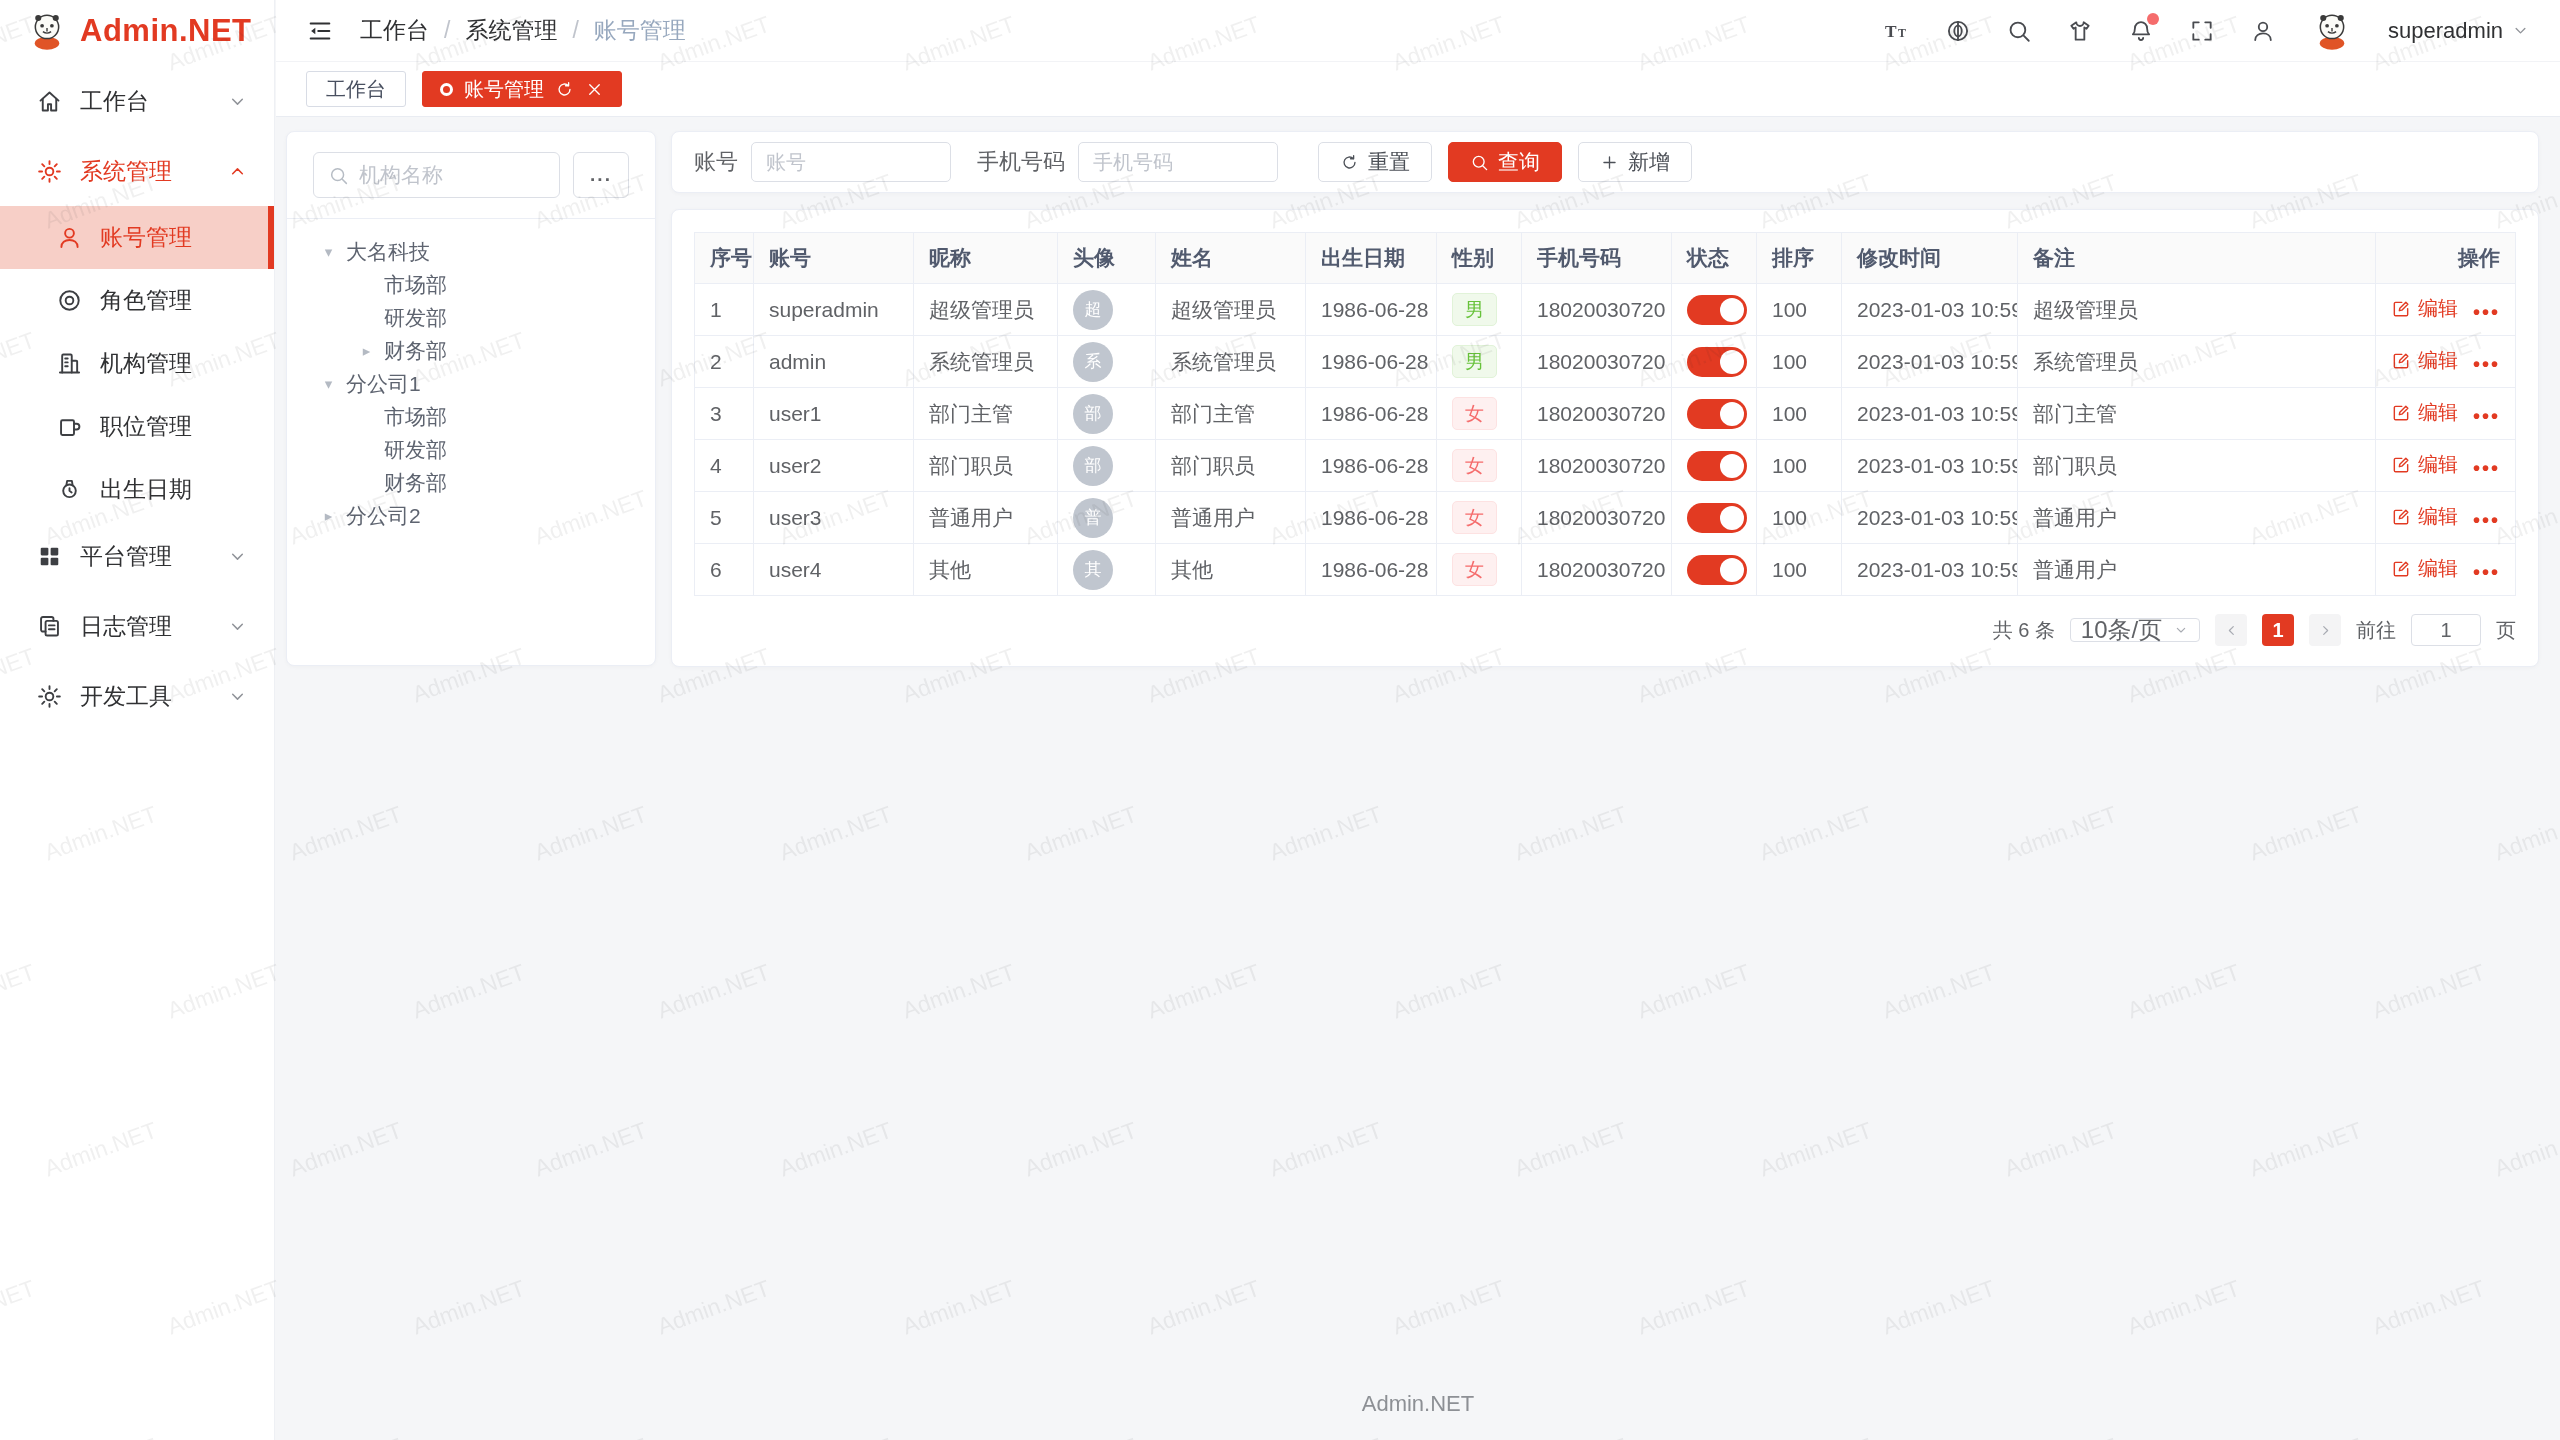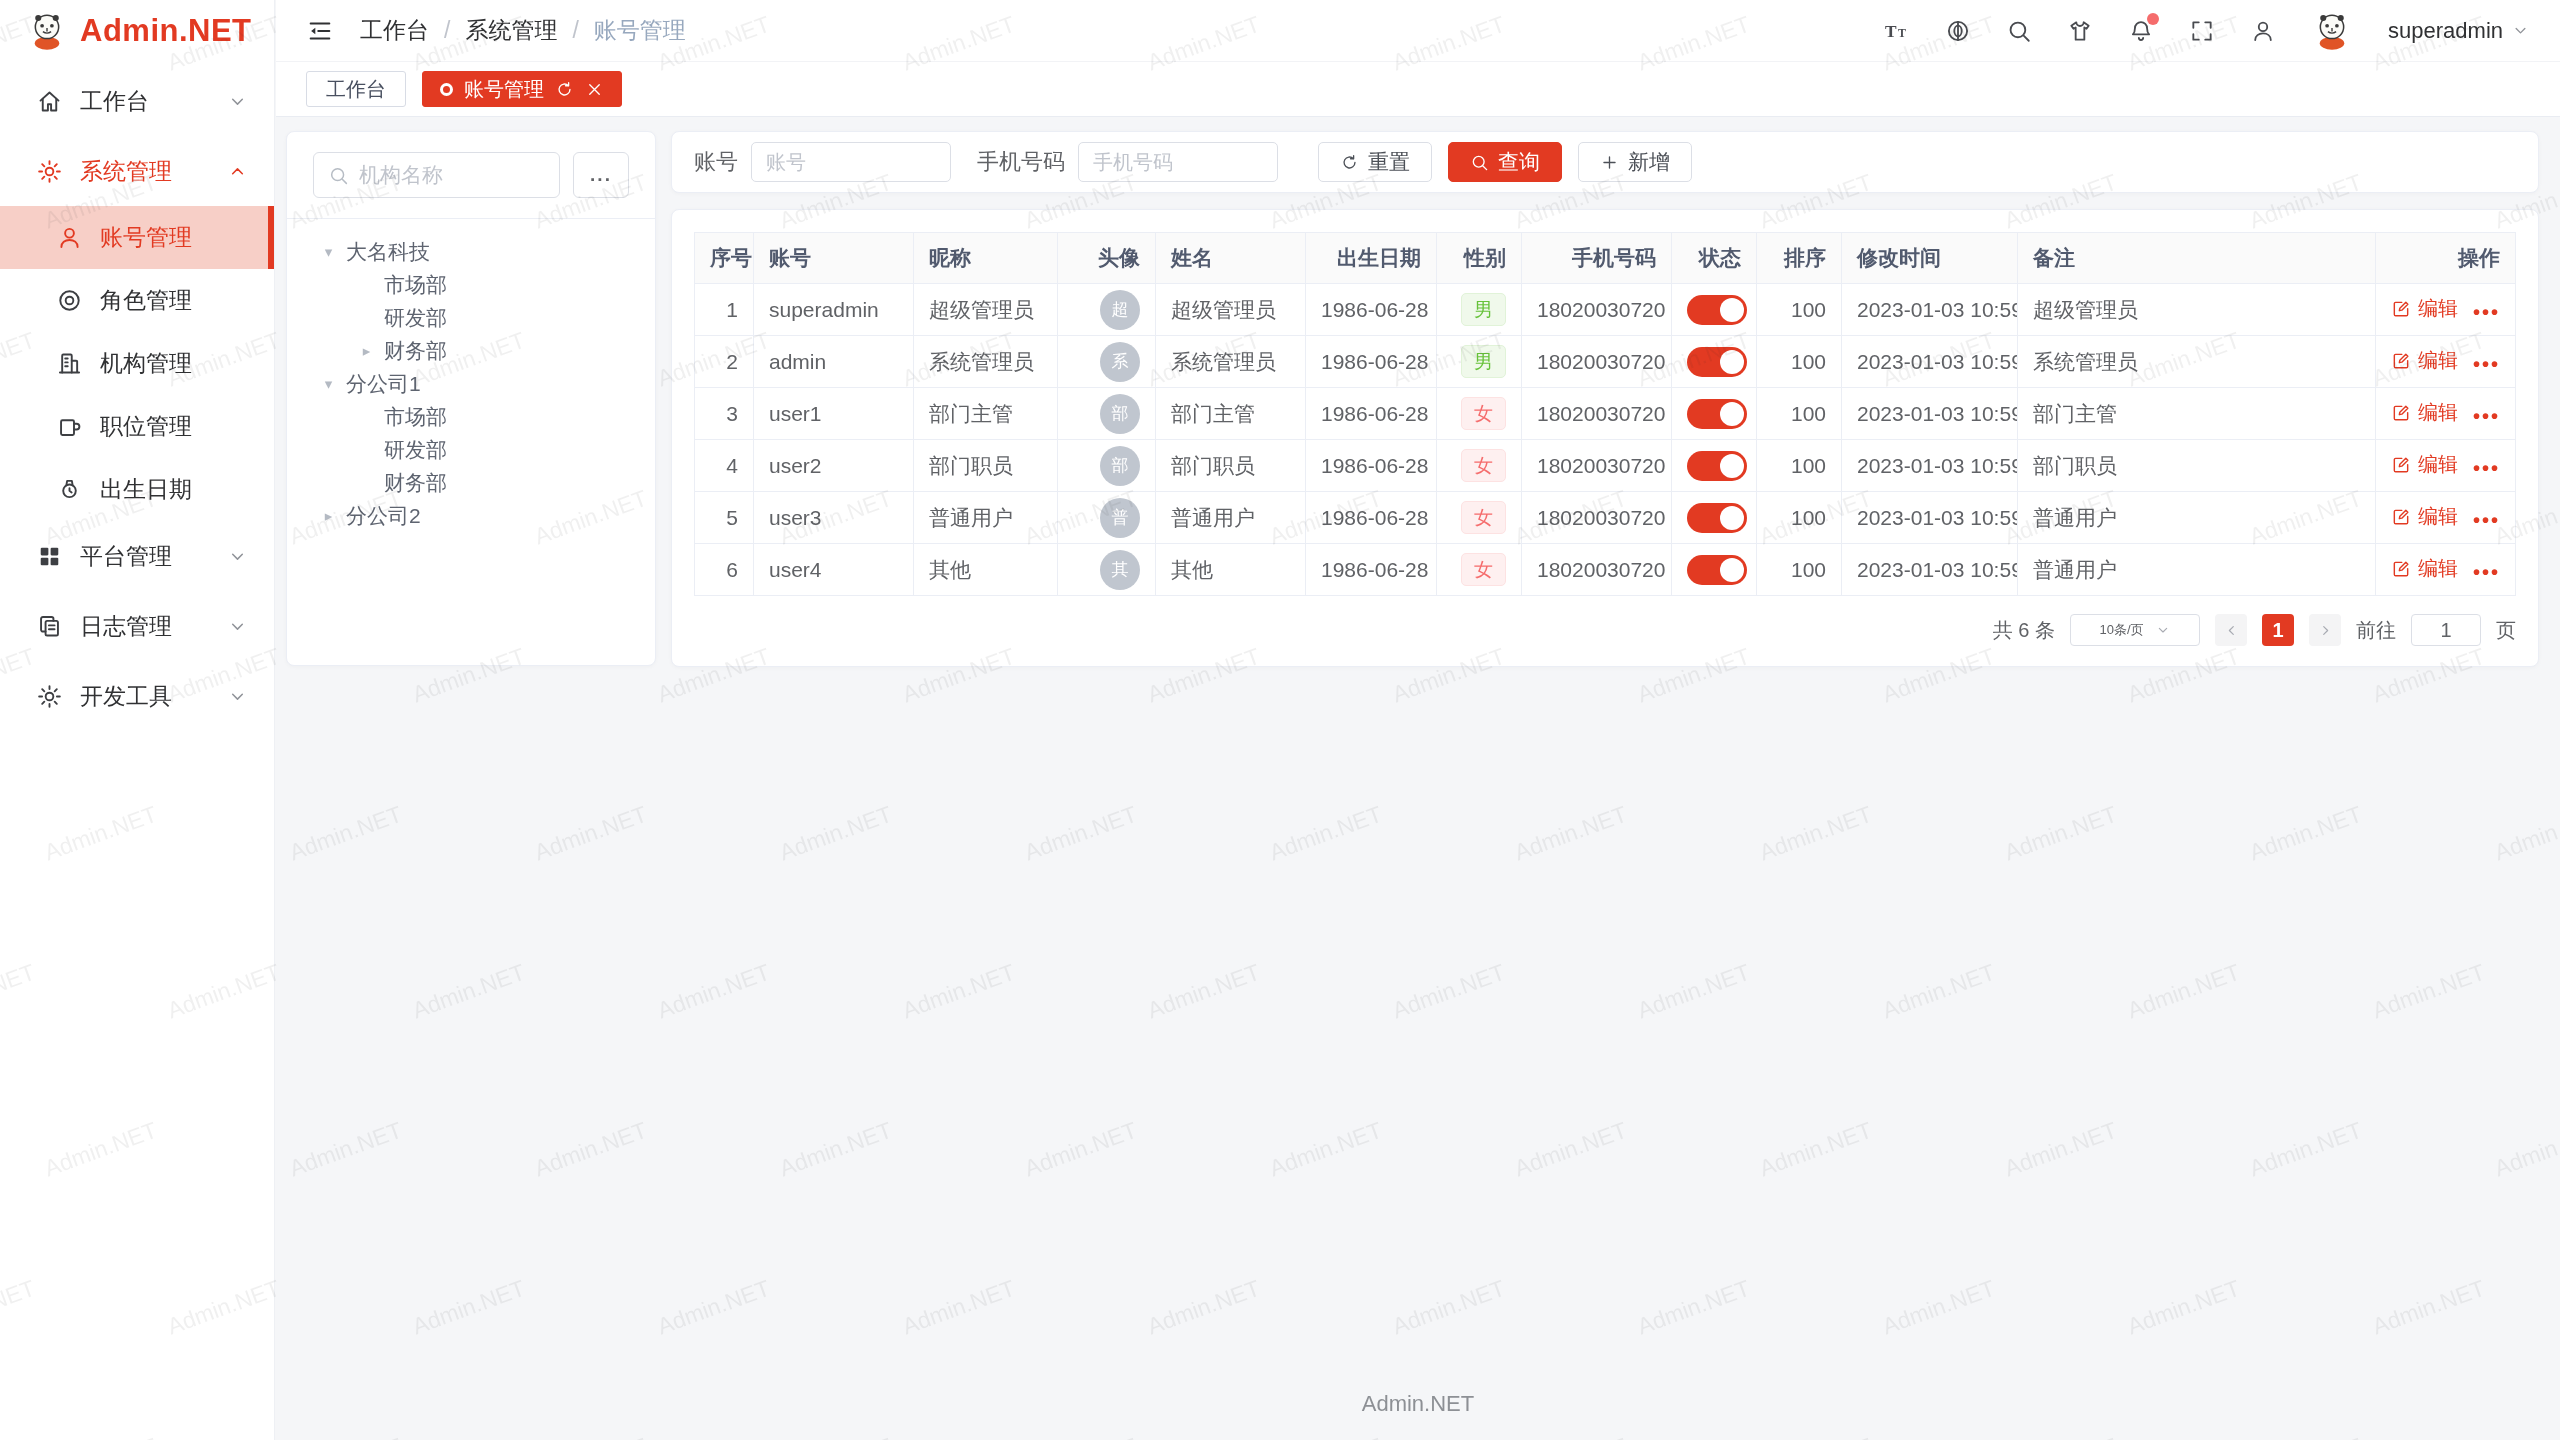--- a/index.html
+++ b/index.html
@@ -73,33 +73,33 @@
   .gap-lg{width:40px;} .gap-md{width:26px;}
   .btn{height:40px;border-radius:5px;display:inline-flex;align-items:center;gap:9px;padding:0 21px;font-size:21px;border:1px solid #dcdfe6;background:#fff;color:#4c5057;cursor:pointer;margin-right:16px;}
   .btn .b-ic{width:19px;height:19px;}
   .btn-primary{background:var(--accent);border-color:var(--accent);color:#fff;}
 
   .table-card{padding:22px 22px 20px 22px;}
   table{width:100%;border-collapse:collapse;table-layout:fixed;}
   th,td{border:1px solid var(--border);padding:0 15px;font-size:21px;overflow:hidden;white-space:nowrap;}
   th{height:51px;background:#fafafa;color:#515a6e;font-weight:600;text-align:left;}
   td{height:52px;color:var(--txt2);}
-  .c-center{text-align:right;} .c-right{text-align:right;}
+  .c-center{text-align:left;} .c-right{text-align:right;}
   .tavatar{width:40px;height:40px;border-radius:50%;background:#c0c6cf;color:#fff;display:inline-flex;align-items:center;justify-content:center;font-size:17px;}
   .tag{display:inline-block;padding:5px 12px;border-radius:5px;font-size:19px;line-height:1.15;}
   .tag.male{background:#f0f9eb;color:#67c23a;border:1px solid #e1f3d8;}
   .tag.female{background:#fef0f0;color:#f56c6c;border:1px solid #fde2e2;}
   .toggle{width:60px;height:30px;border-radius:15px;background:var(--accent);position:relative;display:inline-block;vertical-align:middle;cursor:pointer;}
   .toggle::after{content:'';position:absolute;right:3px;top:3px;width:24px;height:24px;border-radius:50%;background:#fff;}
   .op-edit{color:var(--accent);display:inline-flex;align-items:center;gap:7px;font-size:20px;cursor:pointer;}
   .op-edit .e-ic{width:20px;height:20px;}
   .op-more{color:var(--accent);margin-left:15px;letter-spacing:2px;font-weight:700;cursor:pointer;font-size:20px;}
 
   .pager{display:flex;justify-content:flex-end;align-items:center;gap:15px;margin-top:18px;font-size:20px;color:var(--txt2);}
-  .psel{width:130px;height:32px;border:1px solid #dcdfe6;border-radius:4px;display:inline-flex;align-items:center;justify-content:center;gap:11px;font-size:13px;color:var(--txt2);cursor:pointer;}
+  .psel{width:130px;height:24px;border:1px solid #dcdfe6;border-radius:4px;display:inline-flex;align-items:center;justify-content:center;gap:11px;font-size:24px;color:var(--txt2);cursor:pointer;}
   .psel .p-ic{width:16px;height:16px;color:#a8abb2;}
   .pbtn{width:32px;height:32px;background:#f4f4f5;border-radius:4px;display:inline-flex;align-items:center;justify-content:center;color:#a8abb2;cursor:pointer;}
   .pbtn .p-ic{width:17px;height:17px;}
   .pbtn.prev .p-ic{transform:rotate(90deg);} .pbtn.next .p-ic{transform:rotate(-90deg);}
   .pcur{width:32px;height:32px;background:var(--accent);color:#fff;border-radius:4px;display:inline-flex;align-items:center;justify-content:center;font-weight:700;cursor:pointer;}
   .pgoto{width:70px;height:32px;border:1px solid #dcdfe6;border-radius:4px;text-align:center;font-size:20px;color:var(--txt2);outline:none;}
 
   .footer{position:absolute;bottom:14px;left:0;right:0;text-align:center;}
   .footer-title{font-size:22px;color:#8d9095;margin-bottom:9px;}
   .footer-copy{font-size:21px;color:#9a9da2;}

